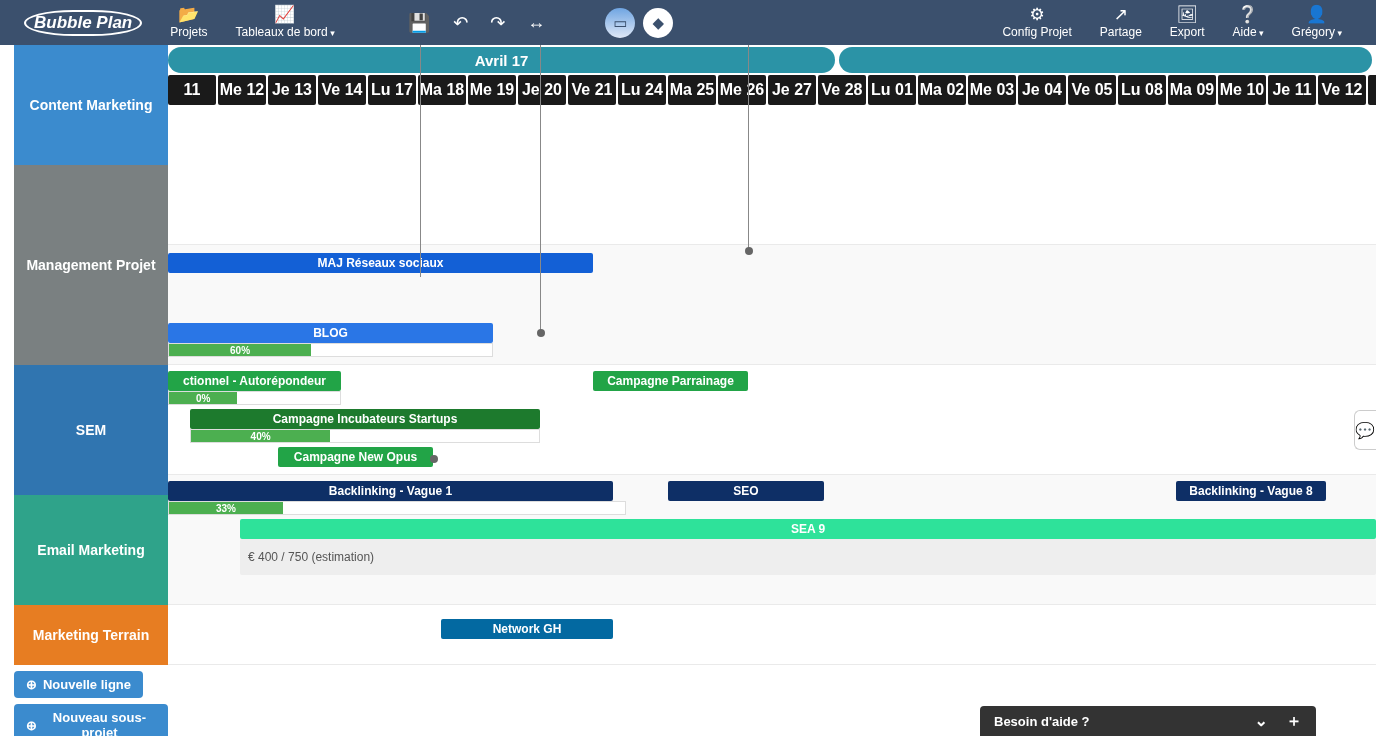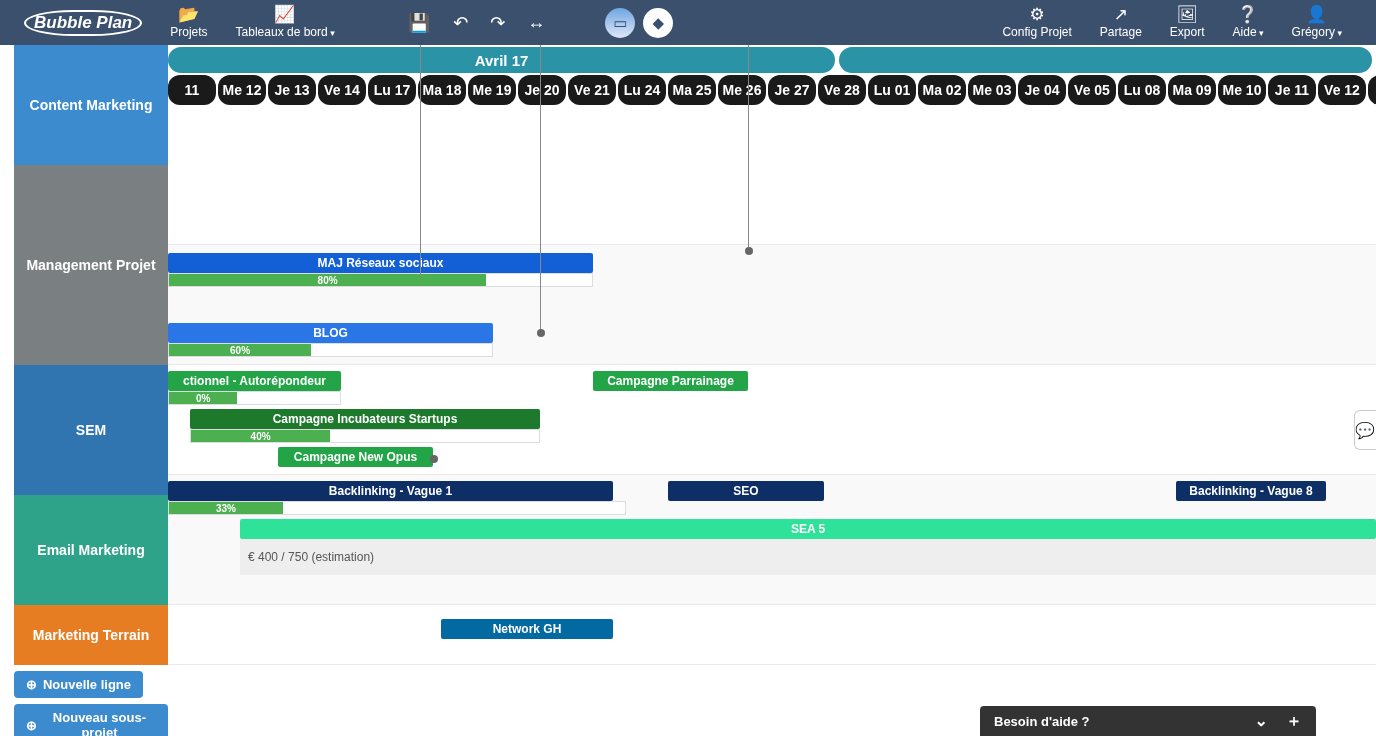--- a/index.html
+++ b/index.html
@@ -30,21 +30,21 @@
 .swim3 { background: #3075b0; height: 130px; }
 .swim4 { background: #e77d22; height: 60px; }
 .side-btn { margin-top: 6px; background: #3b8bce; color: #fff; border: none; border-radius: 4px; padding: 6px 12px; font-size: 13px; font-weight: bold; cursor: pointer; display: flex; align-items: center; gap: 6px; }
 
 .canvas { position: absolute; left: 168px; top: 0; right: 0; bottom: 0; }
 .month-row { height: 30px; display: flex; align-items: center; }
 .month-pill { height: 26px; border-radius: 13px; display: flex; align-items: center; justify-content: center; color: #fff; font-weight: bold; font-size: 15px; margin-right: 4px; }
 .month1 { background: #2b93a6; width: 667px; }
 .month2 { background: #2b93a6; flex: 1; }
 .day-row { height: 30px; display: flex; gap: 2px; }
-.day { background: #1a1a1a; color: #fff; font-size: 14px; font-weight: bold; width: 48px; flex-shrink: 0; border-radius: 12px; display: flex; align-items: center; justify-content: center; }
+.day { background: #1a1a1a; color: #fff; font-size: 16px; font-weight: bold; width: 48px; flex-shrink: 0; border-radius: 2px; display: flex; align-items: center; justify-content: center; }
 
 .lanes { position: absolute; left: 0; right: 0; top: 60px; bottom: 0; }
 .lane { border-bottom: 1px solid #eaeaea; position: relative; }
 .l0 { height: 140px; background: #fff; }
 .l1 { height: 120px; background: #f9f9f9; }
 .l2 { height: 110px; background: #fff; }
 .l3 { height: 130px; background: #f9f9f9; }
 .l4 { height: 60px; background: #fff; }
 
 .task { position: absolute; height: 20px; border-radius: 2px; color: #fff; font-size: 12px; font-weight: bold; display: flex; align-items: center; justify-content: center; overflow: hidden; white-space: nowrap; }
@@ -159,23 +159,20 @@
         <div class="day">Je 11</div>
         <div class="day">Ve 12</div>
         <div class="day">Lu</div>
       </div>
 
     <div class="lanes">
       <div class="lane l0"></div>
 
       <div class="lane l1">
         <div class="task" style="left:0;width:425px;top:8px;background:#1360d6">MAJ Réseaux sociaux</div>
-        <div class="progress-wrap" style="left:0;width:425px;top:28px">
-          <div class="progress-fill" style="width:75%">80%</div>
-        </div>
         <div class="task" style="left:0;width:325px;top:78px;background:#2a76e6">BLOG</div>
         <div class="progress-wrap" style="left:0;width:325px;top:98px">
           <div class="progress-fill" style="width:44%">60%</div>
         </div>
       </div>
 
       <div class="lane l2">
         <div class="task" style="left:0;width:173px;top:6px;background:#22a447">ctionnel - Autorépondeur</div>
         <div class="progress-wrap" style="left:0;width:173px;top:26px">
           <div class="progress-fill" style="width:40%">0%</div>
@@ -188,21 +185,21 @@
         <div class="task" style="left:425px;width:155px;top:6px;background:#22a447">Campagne Parrainage</div>
       </div>
 
       <div class="lane l3">
         <div class="task" style="left:0;width:445px;top:6px;background:#0e2f66">Backlinking - Vague 1</div>
         <div class="progress-wrap" style="left:0;width:458px;top:26px">
           <div class="progress-fill" style="width:25%">33%</div>
         </div>
         <div class="task" style="left:500px;width:156px;top:6px;background:#0e2f66">SEO</div>
         <div class="task" style="left:1008px;width:150px;top:6px;background:#0e2f66">Backlinking - Vague 8</div>
-        <div class="task" style="left:72px;right:0;top:44px;background:#2ee29a;color:#fff">SEA 5</div>
+        <div class="task" style="left:72px;right:0;top:44px;background:#2ee29a;color:#fff">SEA 9</div>
         <div class="budget" style="left:72px;right:0;top:64px">€  400 / 750 (estimation)</div>
       </div>
 
       <div class="lane l4">
         <div class="task" style="left:273px;width:172px;top:14px;background:#0369a1">Network GH</div>
       </div>
 
       <div class="dep-line" style="left:252px;top:-60px;height:232px"></div>
       <div class="dep-line" style="left:372px;top:-60px;height:286px"></div>
       <div class="dep-line" style="left:580px;top:-60px;height:205px"></div>

